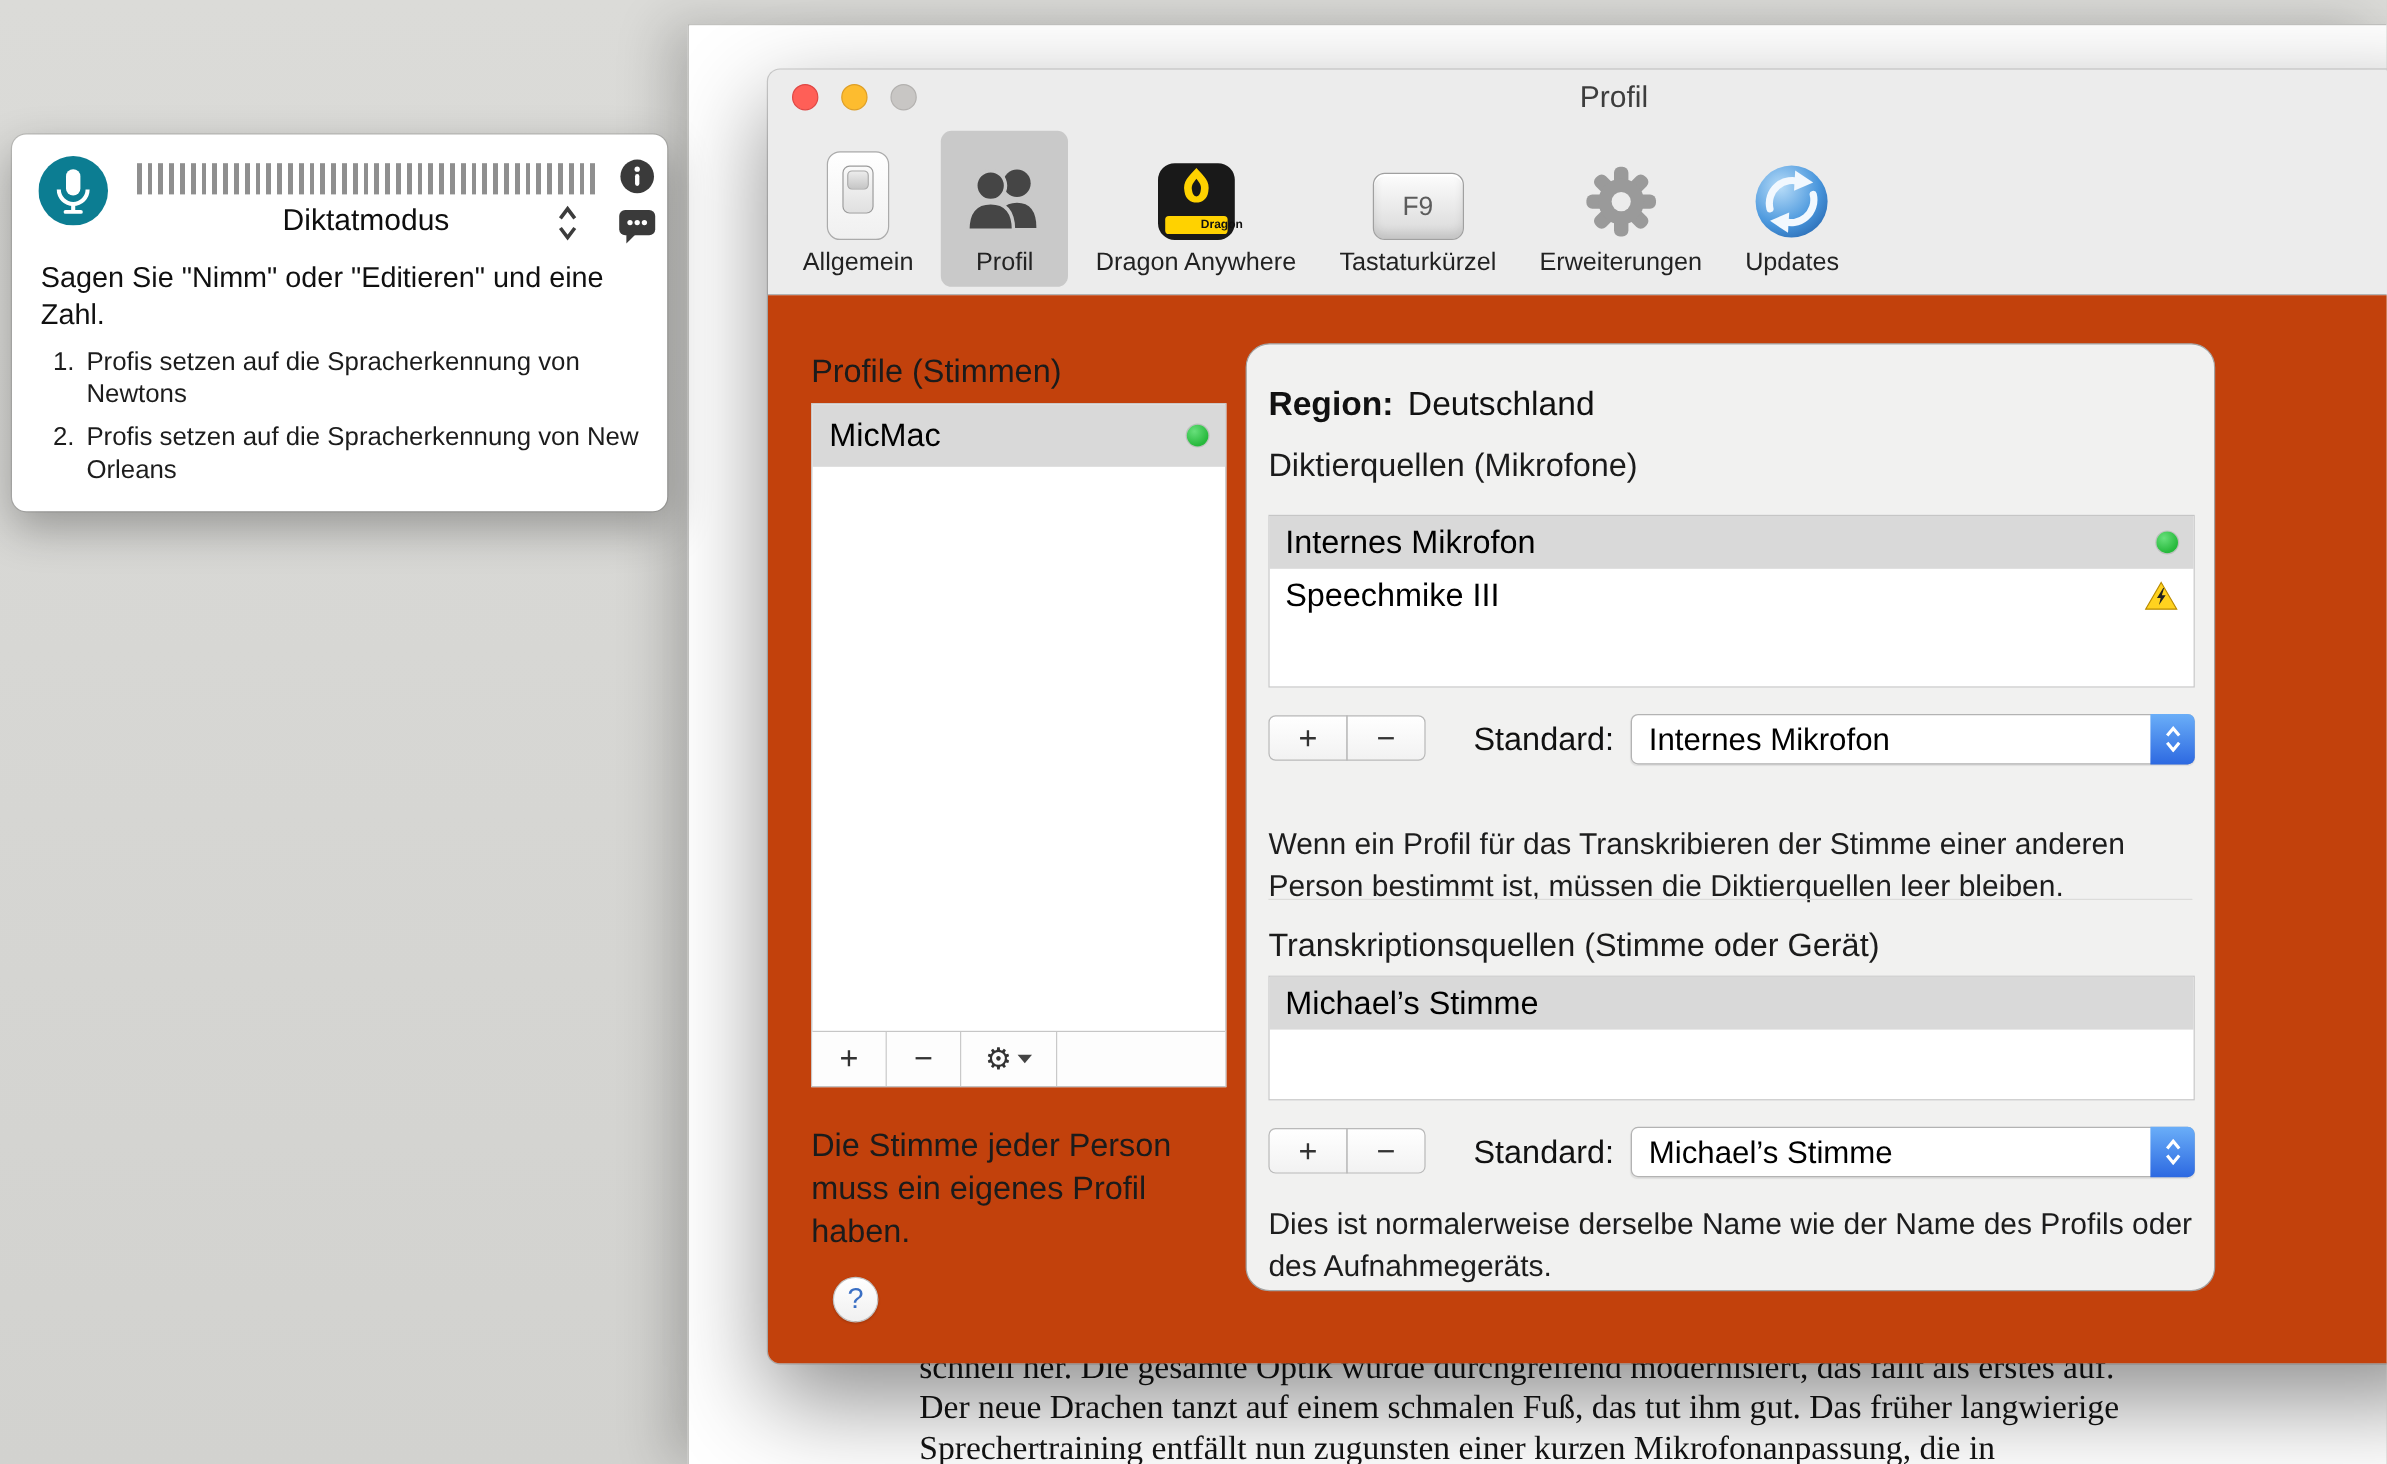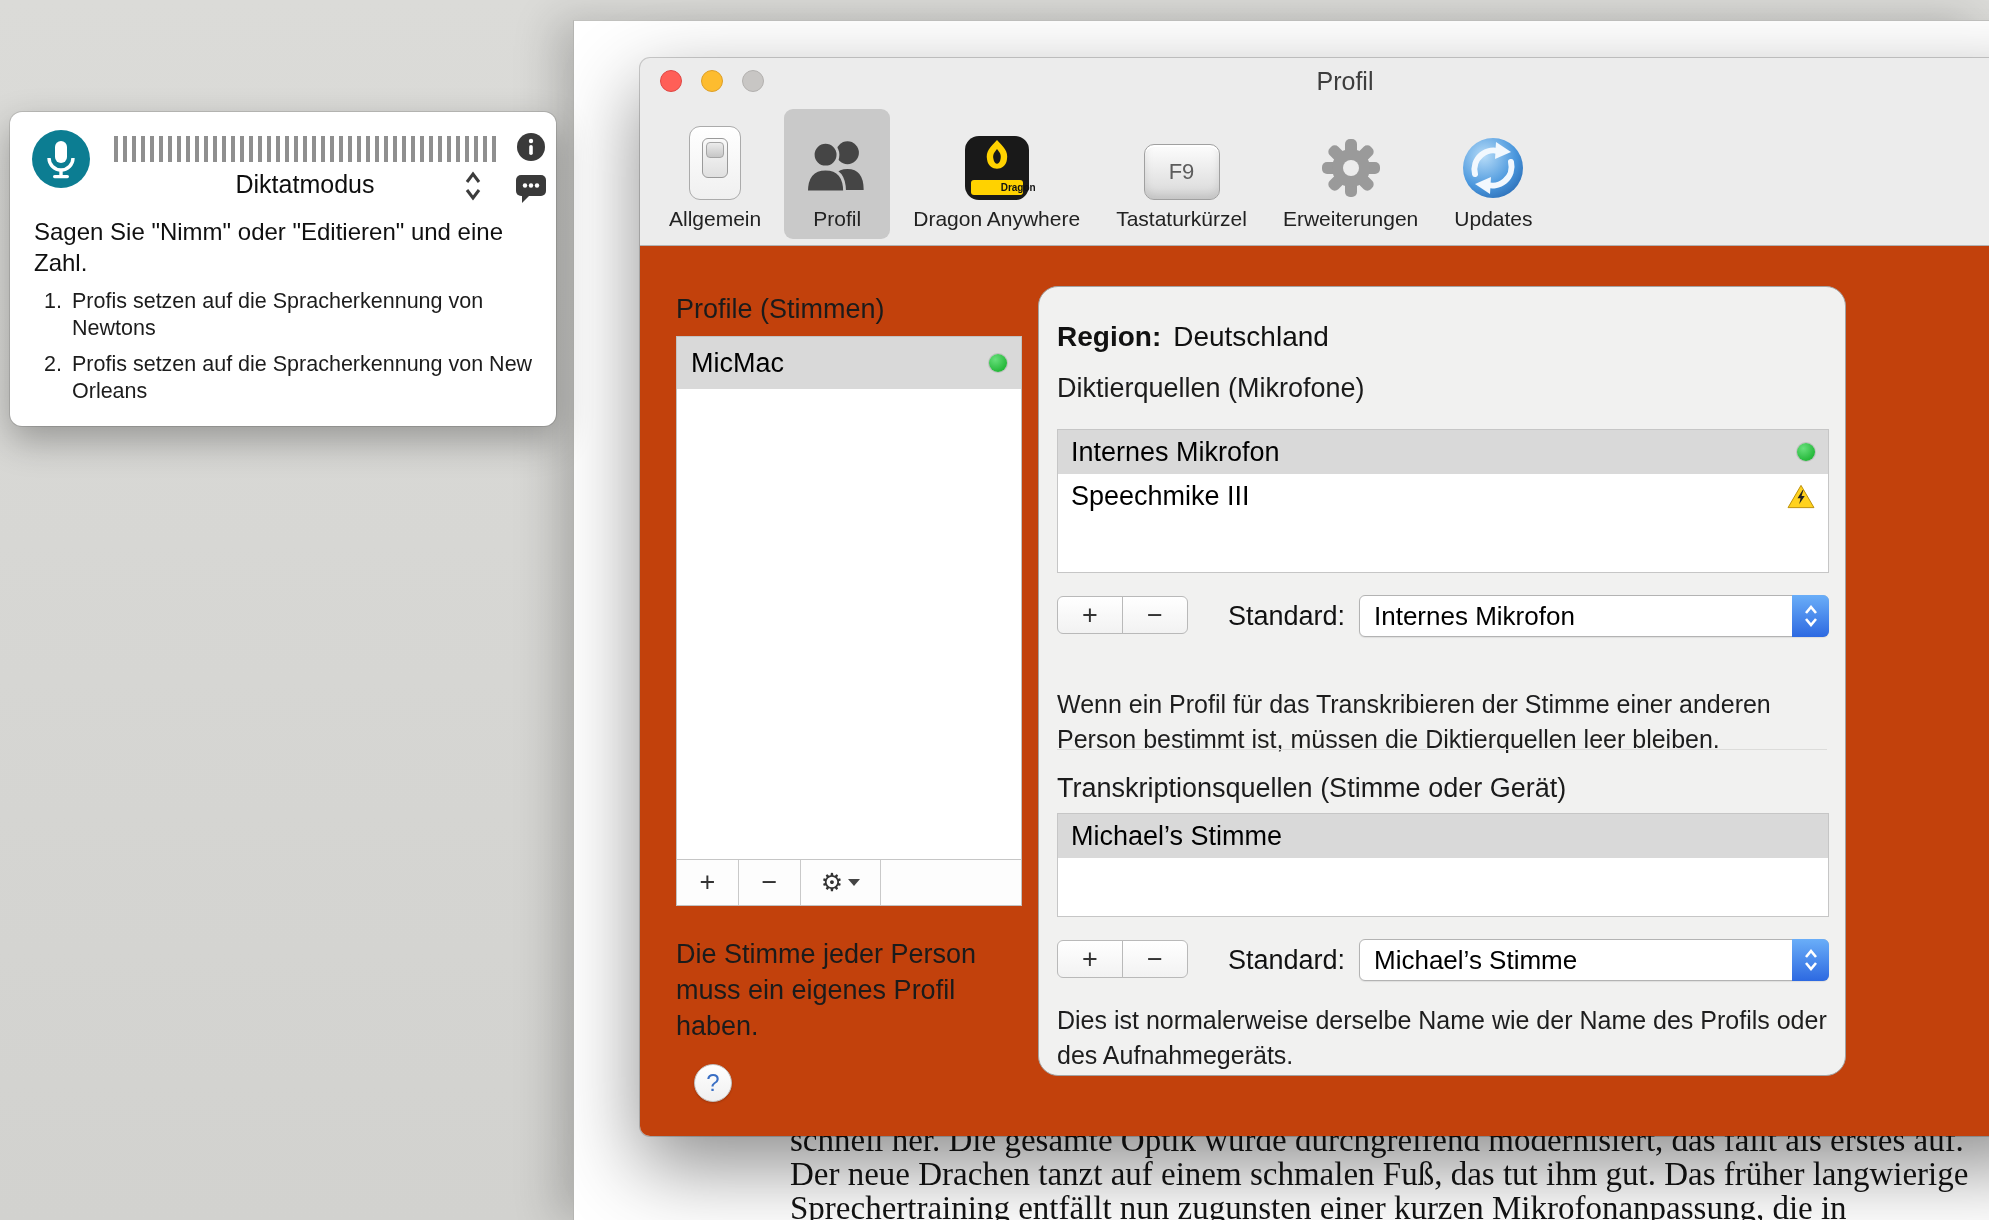--- a/index.html
+++ b/index.html
@@ -13,21 +13,21 @@
 
   
   .doc-window {
     position:absolute; left:573px; top:20px; right:0; bottom:0;
     background:#ffffff; border-left:1px solid #b5b5b2; border-top:1px solid #c2c2bf;
     box-shadow: -18px 0 40px rgba(0,0,0,.18);
   }
   .doc-text { position:absolute; left:192px; top:1102px; }
   .doc-text p {
     font-family:"Liberation Serif","DejaVu Serif",serif;
-    font-size:33px; line-height:34px; color:#141414; white-space:nowrap;margin-left:24px;
+    font-size:28px; line-height:34px; color:#141414; white-space:nowrap;
   }
 
   
   .dict-window {
     position:absolute; left:10px; top:112px; width:546px; height:314px;
     background:#fff; border-radius:12px;
     box-shadow: 0 14px 36px rgba(0,0,0,.30), 0 0 0 1px rgba(0,0,0,.12);
   }
   .mic-badge { position:absolute; left:22px; top:18px; width:58px; height:58px; }
   .level-meter {

